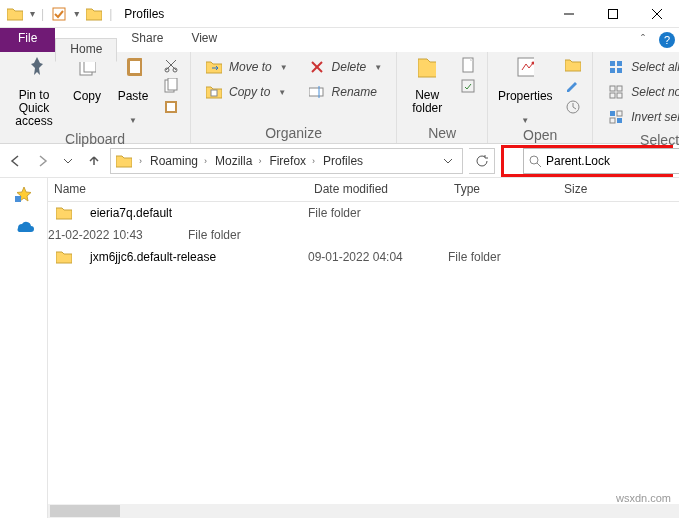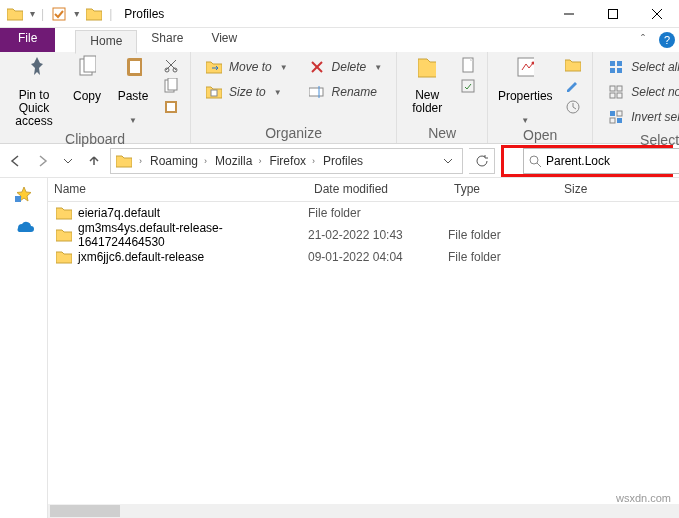--- a/index.html
+++ b/index.html
@@ -10,21 +10,21 @@
   .qat { display: flex; align-items: center; gap: 6px; padding: 0 6px; }
   .qat .chev { font-size: 10px; color: #666; }
   .titletext { flex: 1; padding-left: 6px; }
   .winbtns { display: flex; }
   .winbtn { width: 44px; height: 28px; display: flex; align-items: center; justify-content: center; }
 
   
   .tabrow { display: flex; align-items: stretch; height: 24px; background: #fff; }
   .filetab { background: #701a75; color: #fff; padding: 3px 18px; }
   .rtab { padding: 3px 14px; color: #444; }
-  .rtab.active { border: 1px solid #d8d8d8; border-bottom-color: #f2f2f2; background: #f2f2f2; position: relative; top:2px;margin-left:20px; }
+  .rtab.active { border: 1px solid #d8d8d8; border-bottom-color: #f2f2f2; background: #f2f2f2; position: relative; top:10px; }
   .tabspacer { flex: 1; }
   .expand { width: 24px; display: flex; align-items: center; justify-content: center; color: #666; }
   .help { width: 24px; display: flex; align-items: center; justify-content: center; }
   .help-circle { width: 16px; height: 16px; border-radius: 50%; background: #1979ca; color: #fff; display:flex; align-items:center; justify-content:center; font-size:11px; }
 
   
   .ribbon { background: #f2f2f2; border-bottom: 1px solid #d8d8d8; display: flex; height: 92px; }
   .rgrp { display: flex; flex-direction: column; border-right: 1px solid #e0e0e0; padding: 2px 6px 0 6px; }
   .rgrp-body { flex: 1; display: flex; align-items: flex-start; gap: 4px; }
   .rgrp-label { text-align: center; font-size: 14px; color: #666; padding: 2px 0; }
@@ -51,21 +51,21 @@
   .main { display: flex; height: calc(518px - 28px - 24px - 92px - 34px); }
   .sidebar { width: 48px; border-right: 1px solid #e5e5e5; padding-top: 8px; display:flex; flex-direction:column; gap:14px; align-items:center;}
   .listpane { flex: 1; overflow:auto;}
   .colhdr { display: flex; border-bottom: 1px solid #e5e5e5; height: 24px; color:#444; }
   .colhdr > div { padding: 4px 6px; border-right: 1px solid transparent; }
   .col-name { width: 260px; }
   .col-date { width: 140px; }
   .col-type { width: 110px; }
   .col-size { flex:1; }
   .row { display:flex; height:22px; align-items:center; }
-  .cell-name { width:260px; display:flex; align-items:center; gap:6px; padding-left:8px;}
+  .cell-name { width:260px; display:flex; align-items:center; gap:18px; padding-left:8px;}
   .cell-date { width:140px; color:#555; }
   .cell-type { width:110px; color:#555; }
   .cell-size { flex:1; color:#555; }
   .watermark { position:absolute; right:8px; bottom:14px; color:#999; font-size:11px;}
 
   
   svg { display:block; }
   .scroll-x{position:absolute; left:48px; right:0; bottom:0; height:14px; background:#f0f0f0; display:flex; align-items:center;}
   .scroll-thumb{width:70px; height:12px; background:#cfcfcf; margin-left:2px;}
 </style>
@@ -197,21 +197,21 @@
           <span>Move to</span>
             <span class="caret">▼</span>
         </div>
         <div class="smallbtn">
           <span class="ico">
               <svg width="16" height="14">
                 <path d="M0 2h5l2 2h9v9H0z" fill="#ffd567" stroke="#caa33a"></path>
                 <rect x="5" y="5" width="6" height="6" fill="#fff" stroke="#888"></rect>
               </svg>
             </span>
-          <span>Size to</span>
+          <span>Copy to</span>
             <span class="caret">▼</span>
         </div>
       </div>
       <div class="smallcol">
         <div class="smallbtn">
           <span class="ico">
               <svg width="14" height="14">
                 <line x1="2" y1="2" x2="12" y2="12" stroke="#c33" stroke-width="2"></line>
                 <line x1="12" y1="2" x2="2" y2="12" stroke="#c33" stroke-width="2"></line>
               </svg>
@@ -440,28 +440,20 @@
             <svg width="16" height="14">
               <path d="M0 2h6l2 2h8v9H0z" fill="#ffd567" stroke="#caa33a"></path>
             </svg>
           </span>
           <span>eieria7q.default</span>
         </div>
       <div class="cell-type">File folder</div>
       <div class="cell-size"></div>
     </div>
     <div class="row">
-      <div class="cell-name">
-          <span>
-            <svg width="16" height="14">
-              <path d="M0 2h6l2 2h8v9H0z" fill="#ffd567" stroke="#caa33a"></path>
-            </svg>
-          </span>
-          <span>gm3ms4ys.default-release-1641724464530</span>
-        </div>
       <div class="cell-date">21-02-2022 10:43</div>
       <div class="cell-type">File folder</div>
       <div class="cell-size"></div>
     </div>
     <div class="row">
       <div class="cell-name">
           <span>
             <svg width="16" height="14">
               <path d="M0 2h6l2 2h8v9H0z" fill="#ffd567" stroke="#caa33a"></path>
             </svg>

